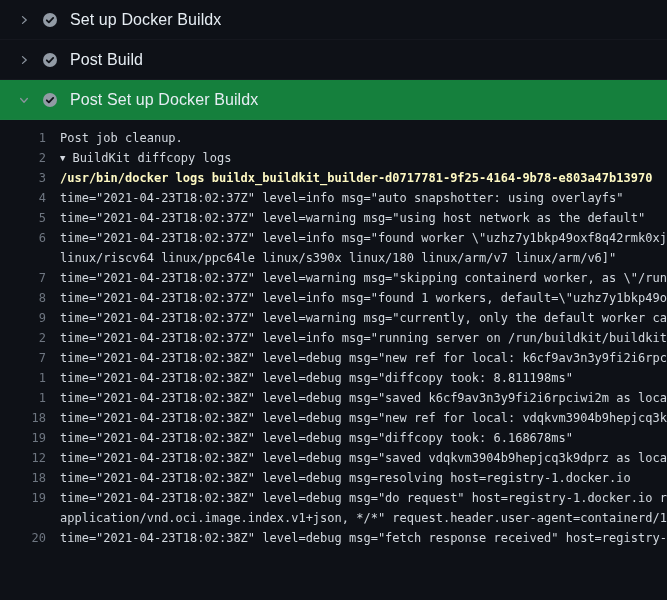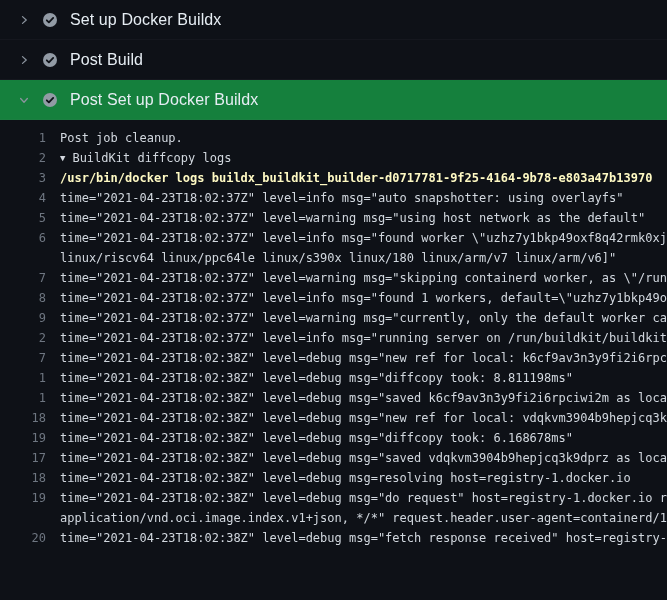--- a/index.html
+++ b/index.html
@@ -105,19 +105,19 @@
       <div class="logrow"><span class="ln"></span><span class="lt">linux/riscv64 linux/ppc64le linux/s390x linux/180 linux/arm/v7 linux/arm/v6]"</span></div>
       <div class="logrow"><span class="ln">7</span><span class="lt">time="2021-04-23T18:02:37Z" level=warning msg="skipping containerd worker, as \"/run/</span></div>
       <div class="logrow"><span class="ln">8</span><span class="lt">time="2021-04-23T18:02:37Z" level=info msg="found 1 workers, default=\"uzhz7y1bkp49ox</span></div>
       <div class="logrow"><span class="ln">9</span><span class="lt">time="2021-04-23T18:02:37Z" level=warning msg="currently, only the default worker can</span></div>
       <div class="logrow"><span class="ln">2</span><span class="lt">time="2021-04-23T18:02:37Z" level=info msg="running server on /run/buildkit/buildkitd</span></div>
       <div class="logrow"><span class="ln">7</span><span class="lt">time="2021-04-23T18:02:38Z" level=debug msg="new ref for local: k6cf9av3n3y9fi2i6rpci</span></div>
       <div class="logrow"><span class="ln">1</span><span class="lt">time="2021-04-23T18:02:38Z" level=debug msg="diffcopy took: 8.811198ms"</span></div>
       <div class="logrow"><span class="ln">1</span><span class="lt">time="2021-04-23T18:02:38Z" level=debug msg="saved k6cf9av3n3y9fi2i6rpciwi2m as local</span></div>
       <div class="logrow"><span class="ln">18</span><span class="lt">time="2021-04-23T18:02:38Z" level=debug msg="new ref for local: vdqkvm3904b9hepjcq3k9</span></div>
       <div class="logrow"><span class="ln">19</span><span class="lt">time="2021-04-23T18:02:38Z" level=debug msg="diffcopy took: 6.168678ms"</span></div>
-      <div class="logrow"><span class="ln">17</span><span class="lt">time="2021-04-23T18:02:38Z" level=debug msg="saved vdqkvm3904b9hepjcq3k9dprz as local</span></div>
+      <div class="logrow"><span class="ln">12</span><span class="lt">time="2021-04-23T18:02:38Z" level=debug msg="saved vdqkvm3904b9hepjcq3k9dprz as local</span></div>
       <div class="logrow"><span class="ln">18</span><span class="lt">time="2021-04-23T18:02:38Z" level=debug msg=resolving host=registry-1.docker.io</span></div>
       <div class="logrow"><span class="ln">19</span><span class="lt">time="2021-04-23T18:02:38Z" level=debug msg="do request" host=registry-1.docker.io req</span></div>
       <div class="logrow"><span class="ln"></span><span class="lt">application/vnd.oci.image.index.v1+json, */*" request.header.user-agent=containerd/1.4.</span></div>
       <div class="logrow"><span class="ln">20</span><span class="lt">time="2021-04-23T18:02:38Z" level=debug msg="fetch response received" host=registry-1</span></div>
     </div>
 </div>
 
 </body></html>

